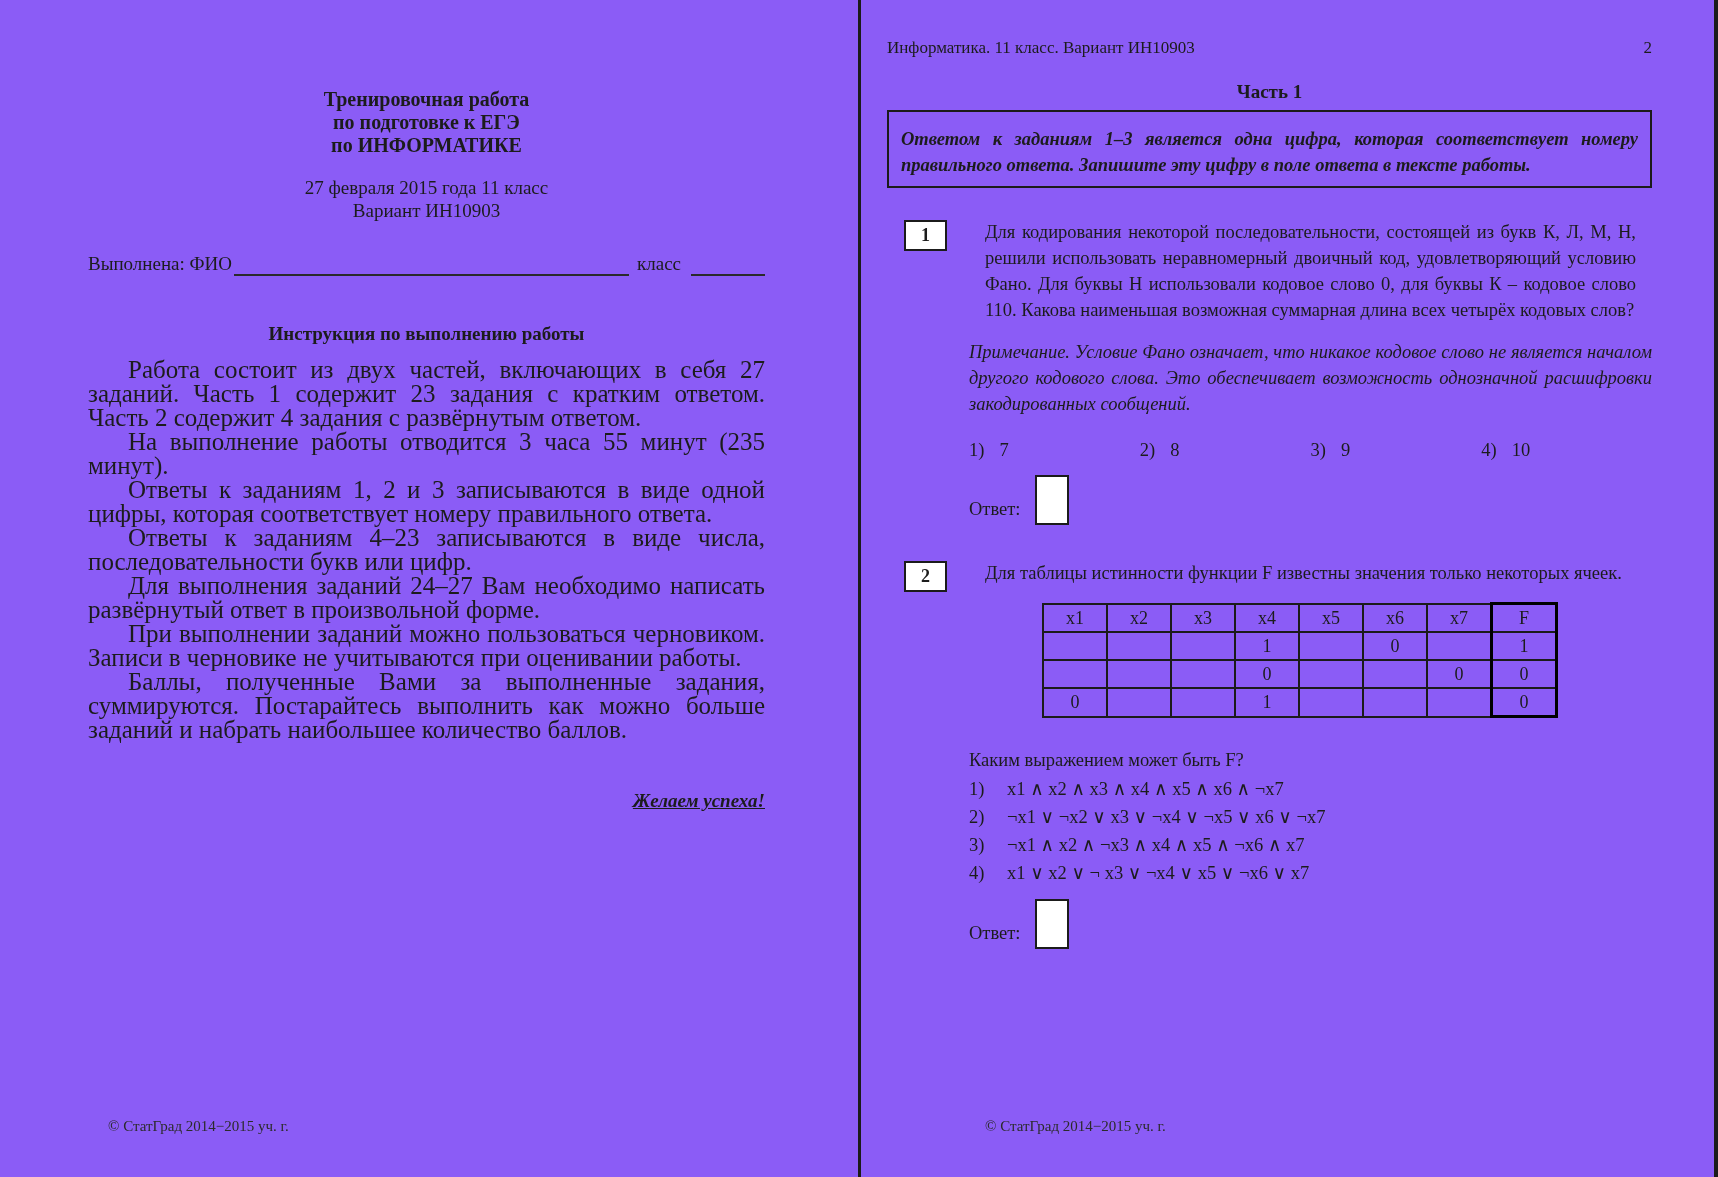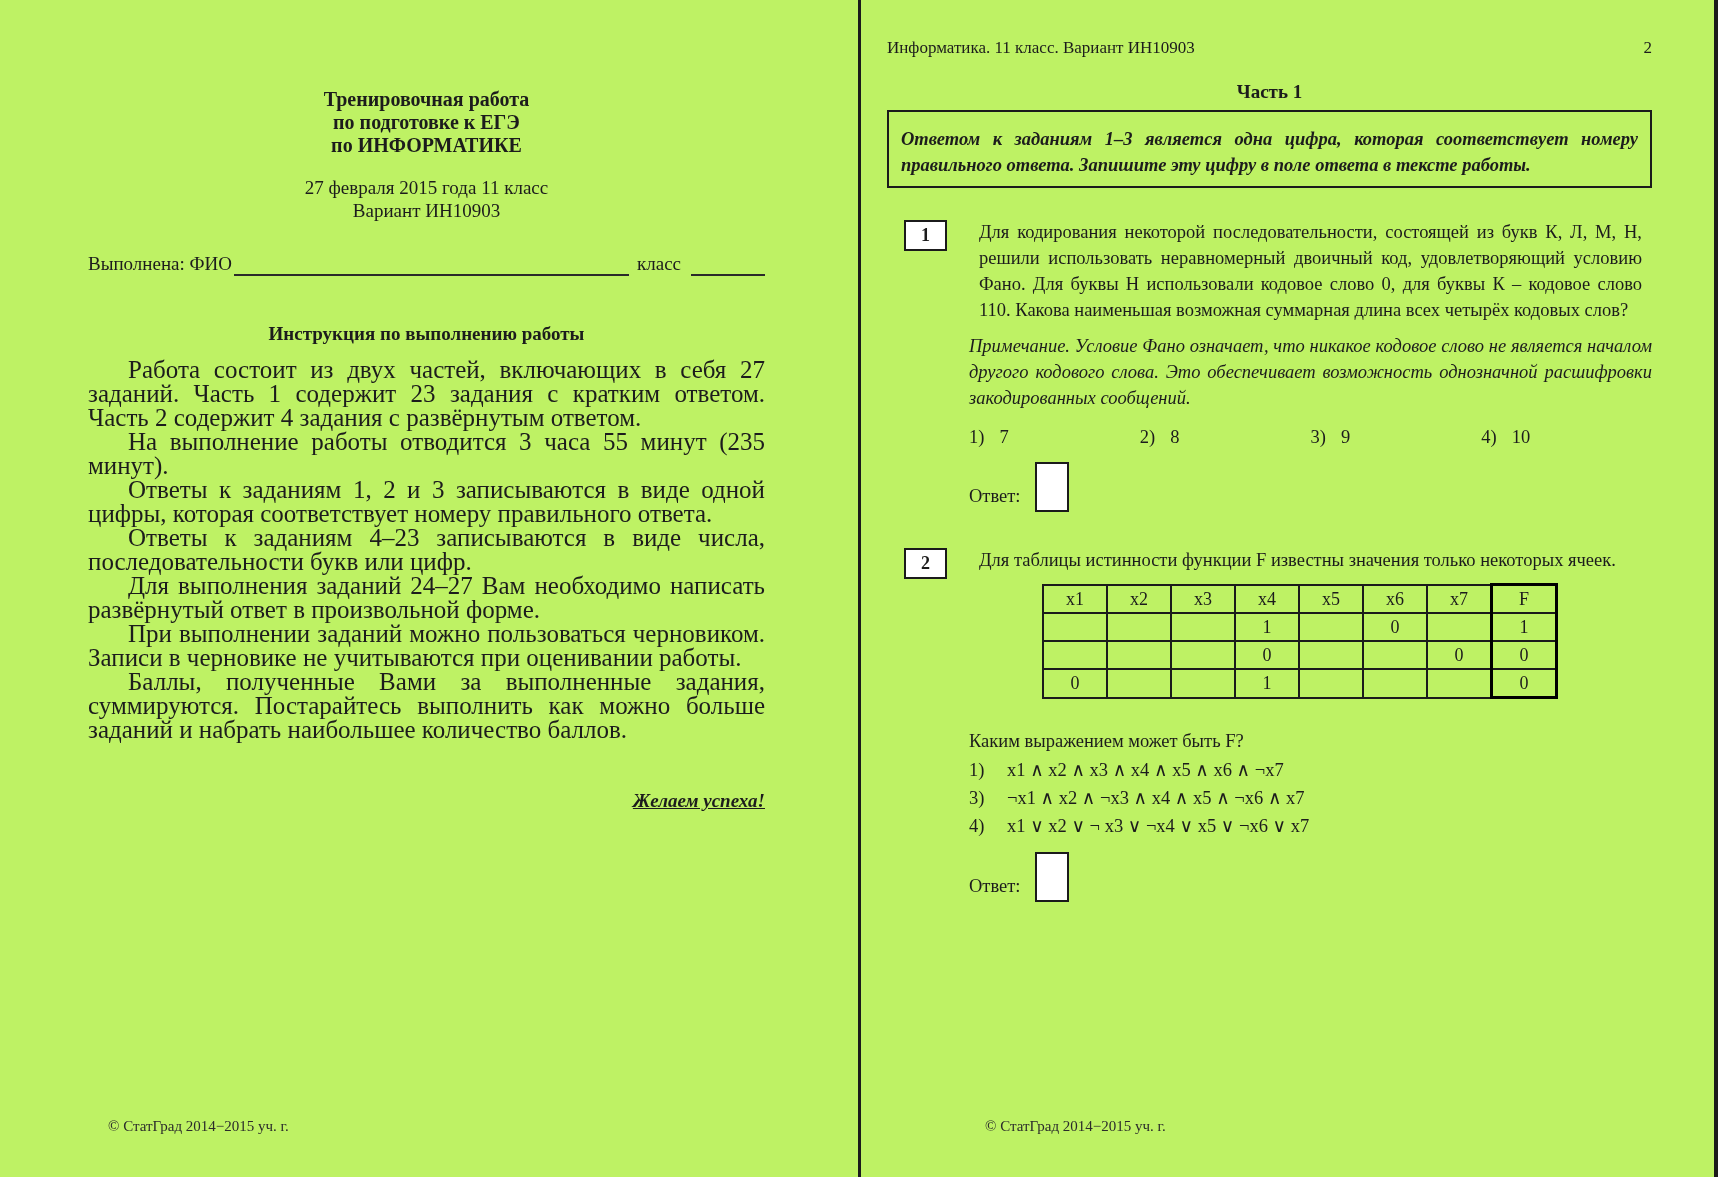--- a/index.html
+++ b/index.html
@@ -1,21 +1,21 @@
 <!DOCTYPE html>
 <html><head>
 <meta charset="utf-8">
 <style>
   html,body{margin:0;padding:0;}
   body{
     width:1718px;height:1177px;position:relative;overflow:hidden;
     background:#fbfbfa;color:#1c1c1c;
     font-family:"Liberation Serif","DejaVu Serif",serif;
   }
-  .page{position:absolute;top:0;height:1177px;background:#bef264;}
+  .page{position:absolute;top:0;height:1177px;background:#8b5cf6;}
   .page-left{left:0;width:859px;}
   .page-right{left:861px;width:857px;}
   .divider{position:absolute;left:858px;top:0;width:3px;height:1177px;background:#1b1b1b;}
   .right-edge{position:absolute;left:1714px;top:0;width:4px;height:1177px;background:#1b1b1b;}
 
   
   .lp-inner{padding:88px 94px 0 88px;}
   .title-block{text-align:center;font-weight:bold;font-size:20px;line-height:23px;}
   .date-block{text-align:center;font-size:19px;line-height:23px;margin-top:19px;}
   .fill-line{display:flex;align-items:flex-start;margin-top:31px;font-size:19px;}
@@ -32,23 +32,23 @@
   
   .rp-inner{padding:38px 66px 0 26px;}
   .rp-header{display:flex;justify-content:space-between;align-items:baseline;font-size:17px;}
   .part-heading{text-align:center;font-weight:bold;font-size:19px;margin-top:23px;}
   .part-note{border:2px solid #1b1b1b;margin-top:7px;padding:14px 12px 8px;
     font-weight:bold;font-style:italic;font-size:18.5px;line-height:26px;text-align:justify;}
   .question{position:relative;padding-left:82px;font-size:18.5px;line-height:26px;}
   .q1{margin-top:31px;} .q2{margin-top:35px;}
   .qnum{position:absolute;left:17px;top:1px;width:39px;height:27px;border:2px solid #1b1b1b;
     font-weight:bold;font-size:18px;text-align:center;line-height:27px;background:#fff;}
-  .qtext{text-align:justify;margin:10px;}
+  .qtext{text-align:justify;margin:16px;}
   .qnote{text-align:justify;font-style:italic;margin:0;}
-  .options-row{display:flex;margin-top:13px;}
+  .options-row{display:flex;margin-top:20px;}
   .options-row .opt{width:171px;}
   .opt-num{margin-right:15px;}
   .answer-row{display:flex;align-items:flex-end;margin-top:15px;height:47px;}
   .answer-label{margin-bottom:3px;}
   .answer-box{width:30px;height:46px;border:2px solid #1b1b1b;margin-left:14px;background:#fff;}
   .tt-wrap{margin:9px 0 0 73px;}
   table.tt{border-collapse:collapse;}
   .tt td{border:2px solid #1b1b1b;width:62px;height:24px;text-align:center;
     font-size:18px;padding:0;font-weight:normal;}
   .tt .hdr{height:26px;}
@@ -179,20 +179,21 @@
             <td class="fcol fbottom">0</td>
           </tr>
         </tbody>
           </table>
       </div>
 
       <p class="qtext q2-question">Каким выражением может быть F?</p>
 
       <div class="logic-options">
         <div class="logic-opt"><span class="opt-num">1)</span><span>x1 ∧ x2 ∧ x3 ∧ x4 ∧ x5 ∧ x6 ∧ ¬x7</span></div>
+        <div class="logic-opt"><span class="opt-num">2)</span><span>¬x1 ∨ ¬x2 ∨ x3 ∨ ¬x4 ∨ ¬x5 ∨ x6 ∨ ¬x7</span></div>
         <div class="logic-opt"><span class="opt-num">3)</span><span>¬x1 ∧ x2 ∧ ¬x3 ∧ x4 ∧ x5 ∧ ¬x6 ∧ x7</span></div>
         <div class="logic-opt"><span class="opt-num">4)</span><span>x1 ∨ x2 ∨ ¬ x3 ∨ ¬x4 ∨ x5 ∨ ¬x6 ∨ x7</span></div>
       </div>
 
       <div class="answer-row">
         <span class="answer-label">Ответ:</span>
         <span class="answer-box"></span>
       </div>
     </div>
 

